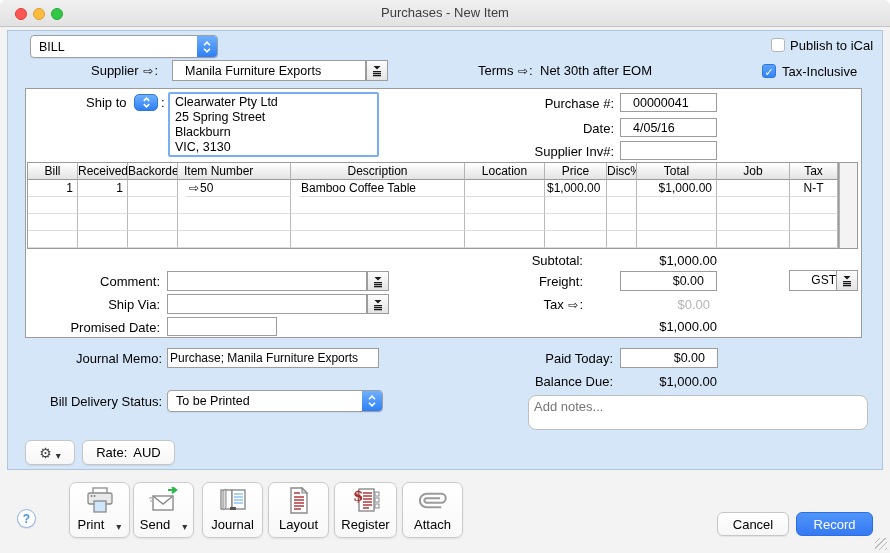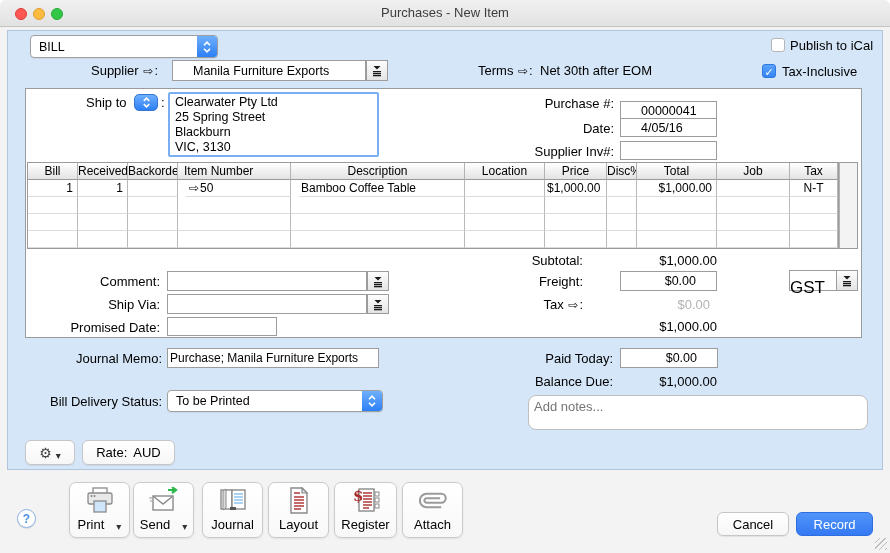--- a/index.html
+++ b/index.html
@@ -19,21 +19,21 @@
 
   
   .bluepanel { position:absolute; left:7px; top:30px; width:876px; height:440px;
     background:#d5e6f8; border:1px solid #b0c4da; }
 
   .lbl { position:absolute; font-size:13px; color:#000; white-space:nowrap; }
   .rlbl { text-align:right; }
   .zoomarrow { font-family:"DejaVu Sans",sans-serif; font-size:12px; color:#000; padding:0 1px; }
 
   .tinput { position:absolute; border:1px solid #9c9c9c; background:#fff; font-family:inherit;
-    font-size:12.5px; padding:0 20px; color:#000; outline:none; }
+    font-size:12.5px; padding:0 12px; color:#000; outline:none; }
   .num { text-align:right; }
 
   
   .macselect { position:absolute; background:#fff; border:1px solid #9f9f9f; border-radius:4px;
     display:flex; align-items:center; box-shadow:0 1px 1px rgba(0,0,0,.06); }
   .macselect .val { flex:1; font-size:12.5px; padding:0 8px; }
   .macselect .cap { width:20px; align-self:stretch; background:linear-gradient(#6fb0fd,#2d7ff5);
     border-radius:0 3px 3px 0; display:flex; align-items:center; justify-content:center; }
 
   
@@ -153,21 +153,21 @@
         <path d="M2 8.8 L5 11.8 L8 8.8" fill="none" stroke="#fff" stroke-width="1.8"></path>
       </svg>
   </div>
   <div class="lbl" style="left:161px; top:95px;">:</div>
   <textarea class="shipto-box" style="">Clearwater Pty Ltd
 25 Spring Street
 Blackburn
 VIC, 3130</textarea>
 
   <div class="lbl rlbl" style="left:470px; top:96px; width:144px;">Purchase #:</div>
-  <input class="tinput" style="left: 620px; top: 101px; width: 97px; height: 19px;" value="00000041">
+  <input class="tinput" style="left: 620px; top: 93px; width: 97px; height: 19px;" value="00000041">
   <div class="lbl rlbl" style="left:470px; top:121px; width:144px;">Date:</div>
   <input class="tinput" style="left: 620px; top: 118px; width: 97px; height: 19px;" value="4/05/16">
   <div class="lbl rlbl" style="left:470px; top:144px; width:144px;">Supplier Inv#:</div>
   <input class="tinput" style="left: 620px; top: 141px; width: 97px; height: 19px;" value="">
 
   <div class="grid">
     <div class="h">Bill</div>
     <div class="h">Received</div>
     <div class="h">Backorder</div>
     <div class="h" style="text-align:left; padding-left:6px;">Item Number</div>
@@ -249,21 +249,21 @@
         <rect x="2" y="9" width="8" height="1.3" fill="#1a1a1a"></rect>
         <rect x="2" y="11" width="8" height="1.3" fill="#1a1a1a"></rect>
       </svg>
   </div>
   <div class="lbl rlbl" style="left:34px; top:320px; width:126px;">Promised Date:</div>
   <input class="tinput" style="left: 167px; top: 317px; width: 110px; height: 19px;" value="">
 
   <div class="lbl rlbl" style="left:450px; top:274px; width:133px;">Freight:</div>
   <input class="tinput num" style="left: 620px; top: 271px; width: 97px; height: 20px;" value="$0.00">
   <div style="position:absolute; left:789px; top:270px; width:69px; height:21px; border:1px solid #9c9c9c; background:#fff; display:flex;">
-    <span style="flex:1; text-align:left; font-size:17px; line-height:19px;margin-top:7px;">GST</span>
+    <span style="flex:1; text-align:right; font-size:12px; line-height:19px;">GST</span>
     <span style="width:21px; background:linear-gradient(#fdfdfd,#e4e4e4); border-left:1px solid #9c9c9c; display:flex; align-items:center; justify-content:center;">
       <svg width="12" height="13" viewBox="0 0 12 13">
           <polygon points="2.5,2 9.5,2 6,5.5" fill="#1a1a1a"></polygon>
           <rect x="2" y="7" width="8" height="1.3" fill="#1a1a1a"></rect>
           <rect x="2" y="9" width="8" height="1.3" fill="#1a1a1a"></rect>
           <rect x="2" y="11" width="8" height="1.3" fill="#1a1a1a"></rect>
         </svg>
     </span>
   </div>
   <div class="lbl rlbl" style="left:450px; top:297px; width:133px;"><span>Tax</span> <span class="zoomarrow">⇨</span><span>:</span></div>

